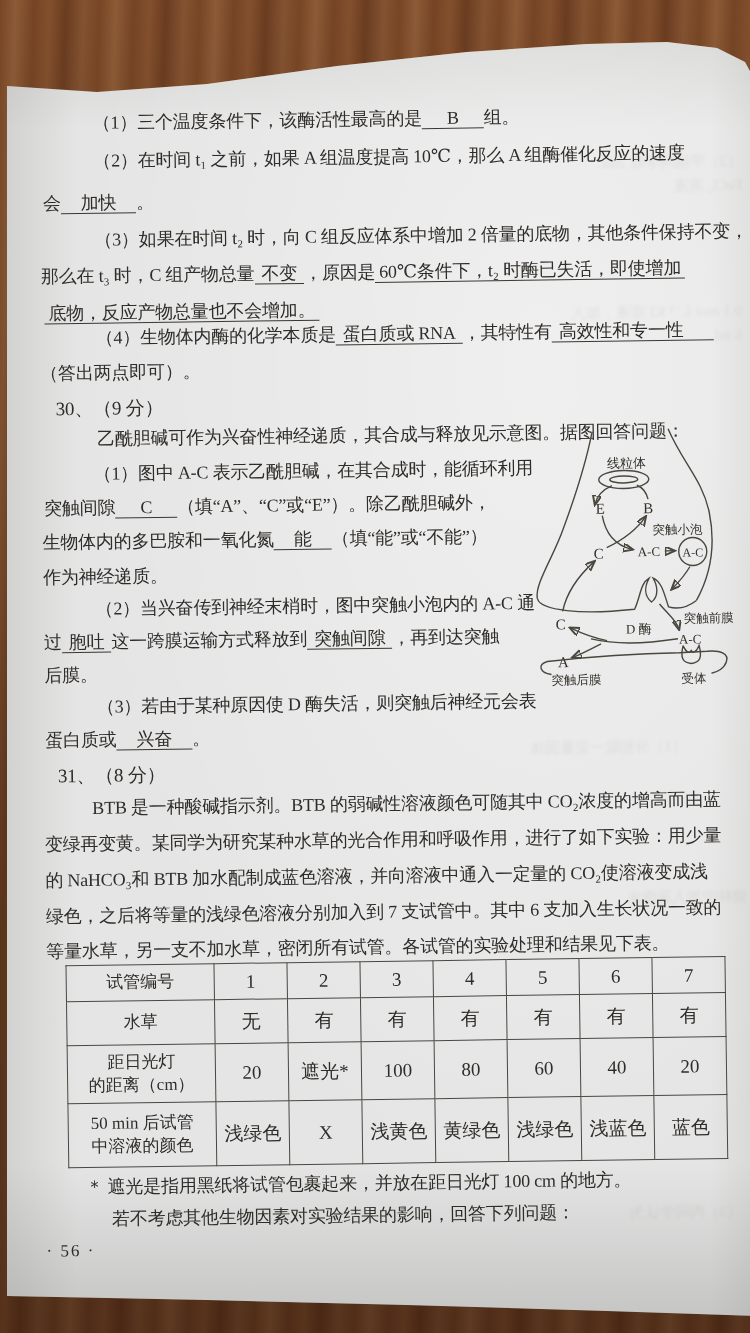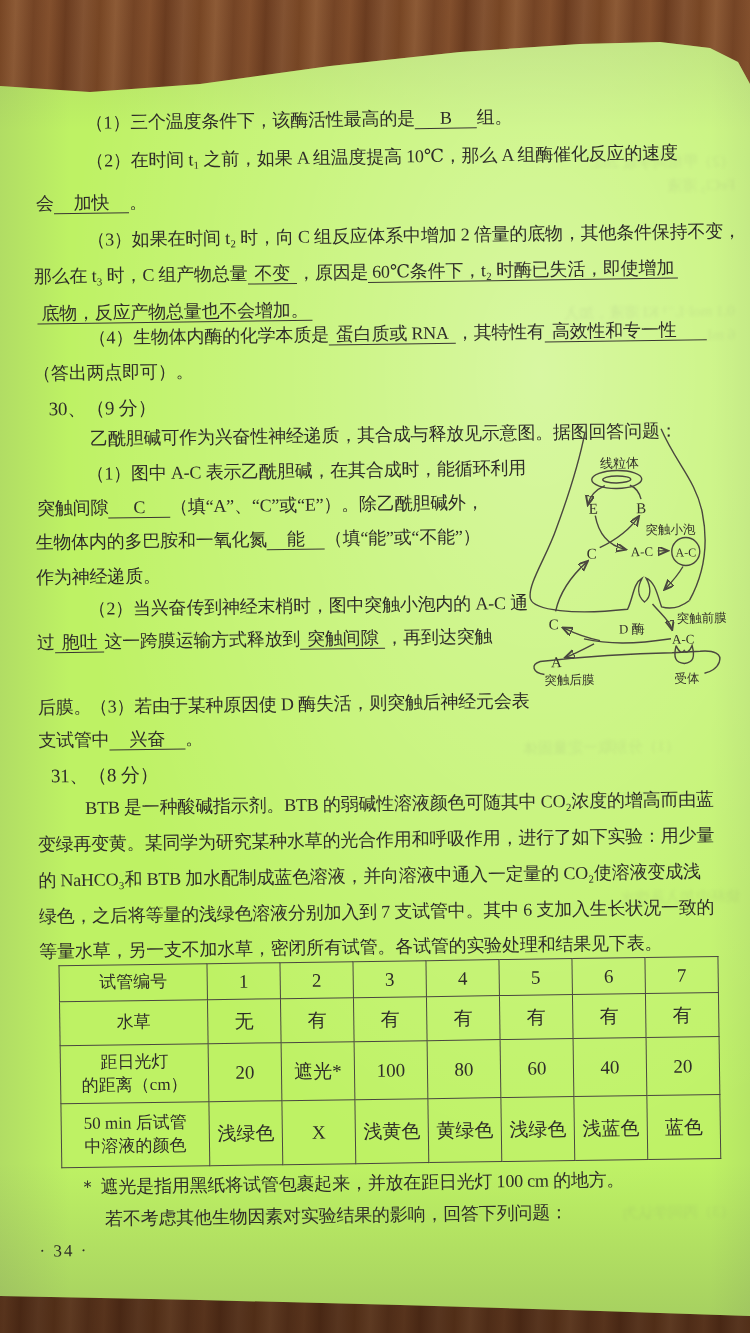--- a/index.html
+++ b/index.html
@@ -8,24 +8,25 @@
     font-family:"Liberation Serif","DejaVu Serif",serif;
     background-color:#7d4a27;
     background-image:
       linear-gradient(180deg, rgba(70,35,12,0.10) 0%, rgba(25,10,3,0.45) 100%),
       repeating-linear-gradient(92deg,
         #7d4a27 0px, #95613b 16px, #7a4828 34px, #8a5531 50px,
         #6f3f22 66px, #8a5836 84px, #7d4a27 100px);
   }
   
   .page{
-    position:absolute; inset:0; background:#bef264;
+    position:absolute; inset:0; background:#e5e5e5;
     clip-path:polygon(0px 86px,90px 92px,200px 84px,330px 66px,460px 52px,
       580px 44px,660px 42px,710px 48px,738px 62px,750px 84px,
       750px 1316px,600px 1311px,400px 1305px,200px 1300px,0px 1296px);
+    margin-left:7px;
   }
   .page::before{
     content:""; position:absolute; inset:0; pointer-events:none;
     background:
       radial-gradient(ellipse at 72% 28%, rgba(255,255,255,0.40), transparent 62%),
       linear-gradient(180deg, rgba(115,115,105,0.22) 0px, transparent 130px),
       linear-gradient(0deg, rgba(88,93,84,0.25) 0px, transparent 170px),
       linear-gradient(90deg, rgba(110,110,100,0.16) 0px, transparent 70px),
       linear-gradient(270deg, rgba(110,110,100,0.10) 0px, transparent 40px);
   }
@@ -76,23 +77,23 @@
     <div class="ln" style="top:362px;left:28px"><span>（答出两点即可）。</span></div>
 
     <div class="ln hd" style="top:398px;left:43px"><span>30、（9 分）</span></div>
     <div class="ln" style="top:428px;left:84px"><span>乙酰胆碱可作为兴奋性神经递质，其合成与释放见示意图。据图回答问题：</span></div>
     <div class="ln" style="top:463px;left:80px"><span>（1）图中 A-C 表示乙酰胆碱，在其合成时，能循环利用</span></div>
     <div class="ln" style="top:497px;left:30px"><span>突触间隙</span><span class="blank">C</span><span>（填“A”、“C”或“E”）。除乙酰胆碱外，</span></div>
     <div class="ln" style="top:531px;left:28px"><span>生物体内的多巴胺和一氧化氮</span><span class="blank mid">能</span><span>（填“能”或“不能”）</span></div>
     <div class="ln" style="top:566px;left:28px"><span>作为神经递质。</span></div>
     <div class="ln" style="top:598px;left:80px"><span>（2）当兴奋传到神经末梢时，图中突触小泡内的 A-C 通</span></div>
     <div class="ln" style="top:631px;left:28px"><span>过</span><span class="u">胞吐</span><span>这一跨膜运输方式释放到</span><span class="u">突触间隙</span><span>，再到达突触</span></div>
-    <div class="ln" style="top:696px;left:28px"><span>后膜。</span></div>
+    <div class="ln" style="top:664px;left:28px"><span>后膜。</span></div>
     <div class="ln" style="top:696px;left:80px"><span>（3）若由于某种原因使 D 酶失活，则突触后神经元会表</span></div>
-    <div class="ln" style="top:729px;left:28px"><span>支试管中</span><span class="blank mid">兴奋</span><span>。</span></div>
+    <div class="ln" style="top:729px;left:28px"><span>蛋白质或</span><span class="blank mid">兴奋</span><span>。</span></div>
 
     <svg class="diagram" viewBox="0 0 230 300">
       <defs>
         <marker id="arr" markerWidth="8" markerHeight="8" refX="6" refY="3" orient="auto">
           <path d="M0,0 L7,3 L0,6 z" fill="#4a473f" stroke="none"></path>
         </marker>
       </defs>
 
       <path d="M 74 14 C 66 52, 54 84, 44 110 C 34 138, 14 166, 17 180 C 20 192, 60 197, 114 192
            C 120 180, 120 166, 129 161 C 124 170, 124 179, 131 185 C 138 180, 138 170, 133 161
@@ -198,16 +199,16 @@
           <td>浅绿色</td>
           <td>浅蓝色</td>
           <td>蓝色</td>
         </tr>
       </tbody>
     </table>
 
     <div class="ln fn" style="top:1176px;left:62px"><span>＊ 遮光是指用黑纸将试管包裹起来，并放在距日光灯 100 cm 的地方。</span></div>
     <div class="ln fn" style="top:1208px;left:88px"><span>若不考虑其他生物因素对实验结果的影响，回答下列问题：</span></div>
 
-    <div class="ln pgnum" style="top:1240px;left:22px"><span>· 34 ·</span></div>
+    <div class="ln pgnum" style="top:1240px;left:22px"><span>· 56 ·</span></div>
 
   </div>
 </div>
 
 </body></html>

